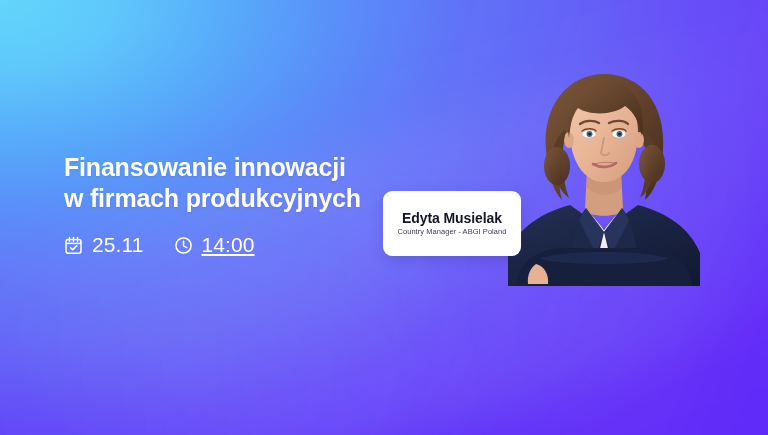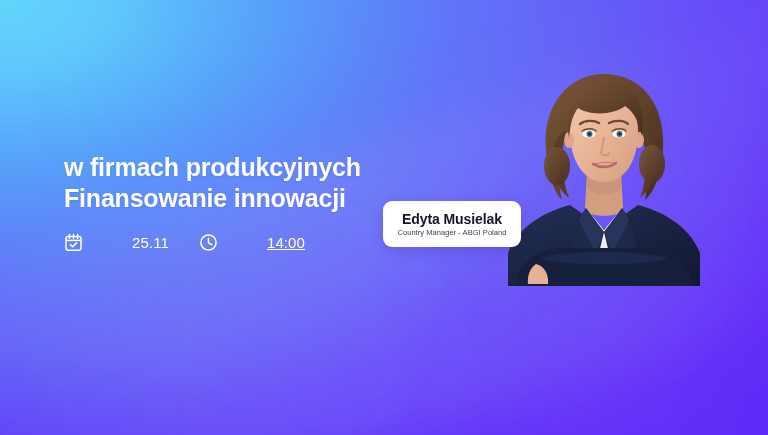--- a/index.html
+++ b/index.html
@@ -70,24 +70,23 @@
     position: absolute;
     left: 64px;
     top: 233px;
     display: flex;
     align-items: center;
   }
   .meta-item {
     display: flex;
     align-items: center;
     color: #ffffff;
-    font-size: 15px;
+    font-size: 21px;
     font-weight: 500;
     letter-spacing: .1px;
-    gap: 40px;
   }
   .meta-item + .meta-item { margin-left: 30px; text-decoration: underline; }
   .meta-icon {
     width: 19px;
     height: 19px;
     margin-right: 9px;
     display: block;
     flex: 0 0 auto;
   }
   .meta-icon svg { display: block; }
@@ -100,23 +99,23 @@
     width: 192px;
     height: 228px;
     overflow: hidden;
   }
   .portrait svg { display: block; }
 
   
   .name-card {
     position: absolute;
     left: 383px;
-    top: 201px;
+    top: 191px;
     width: 138px;
-    height: 46px;
+    height: 65px;
     background: #ffffff;
     border-radius: 9px;
     box-shadow: 0 4px 14px rgba(38,30,110,.18);
     display: flex;
     flex-direction: column;
     align-items: center;
     justify-content: center;
     z-index: 3;
   }
   .name-card .person-name {
@@ -225,22 +224,22 @@
       </g>
     </svg>
   </div>
 
   <div class="name-card">
     <div class="person-name">Edyta Musielak</div>
     <div class="person-role">Country Manager - ABGI Poland</div>
   </div>
 
   <div class="headline">
+    <span class="line">Finansowanie innowacji</span>
     <span class="line">w firmach produkcyjnych</span>
-    <span class="line">Finansowanie innowacji</span>
   </div>
 
   <div class="meta-row">
 
     <div class="meta-item">
       <span class="meta-icon">
         <svg width="19" height="19" viewBox="0 0 19 19" fill="none" xmlns="http://www.w3.org/2000/svg">
           <rect x="2" y="3.6" width="15" height="13.6" rx="2.2" stroke="#FFFFFF" stroke-width="1.5"></rect>
           <path d="M5.4 1.6 V5.2 M9.5 1.6 V5.2 M13.6 1.6 V5.2" stroke="#FFFFFF" stroke-width="1.5" stroke-linecap="round"></path>
           <path d="M2 7.4 H17" stroke="#FFFFFF" stroke-width="1.5"></path>

